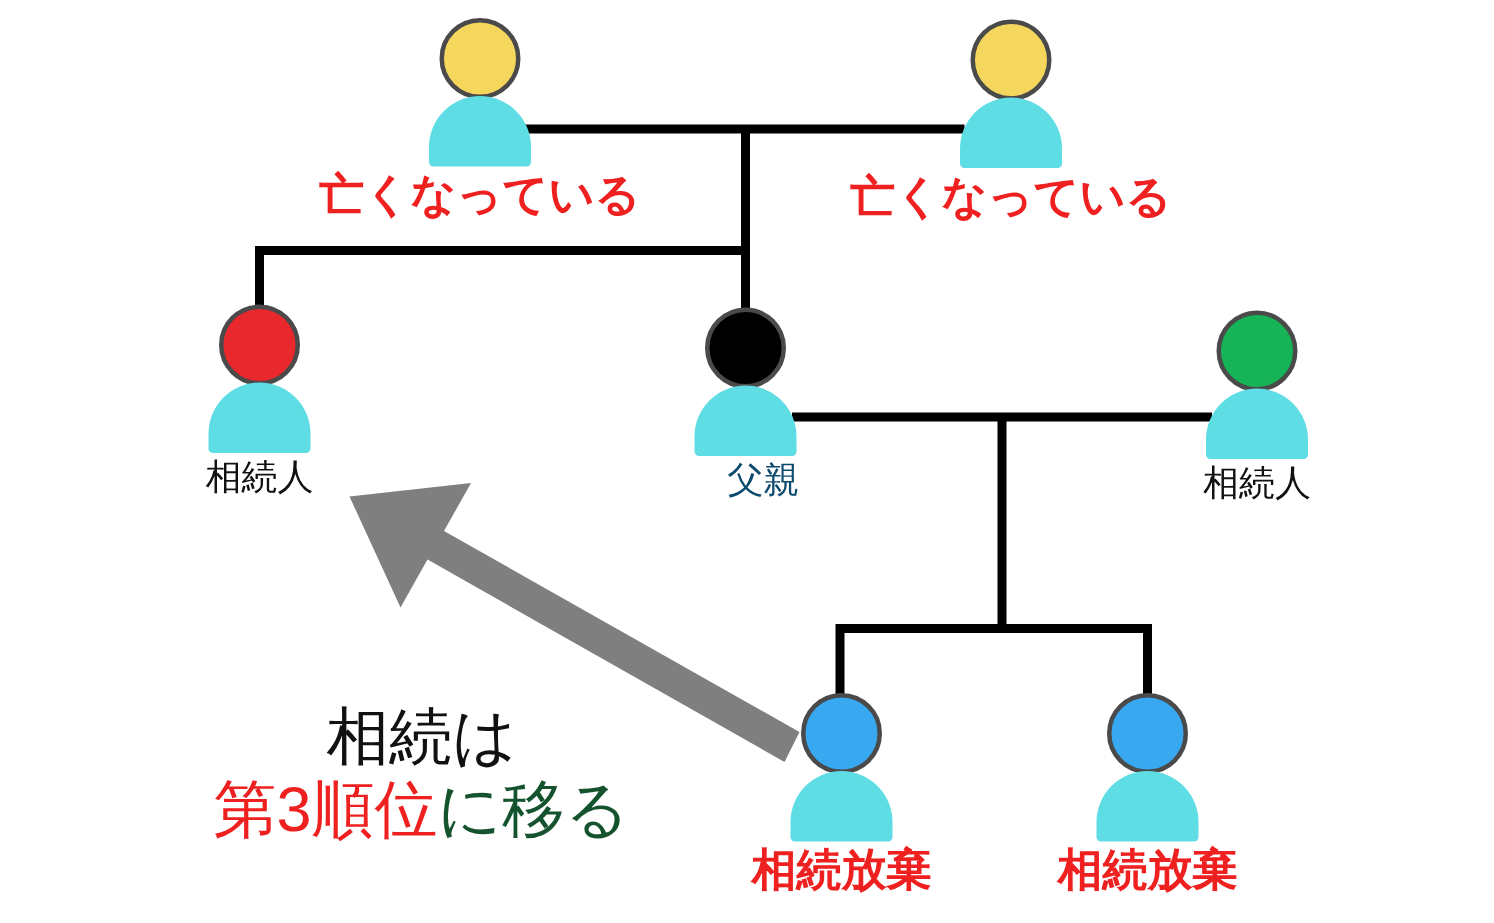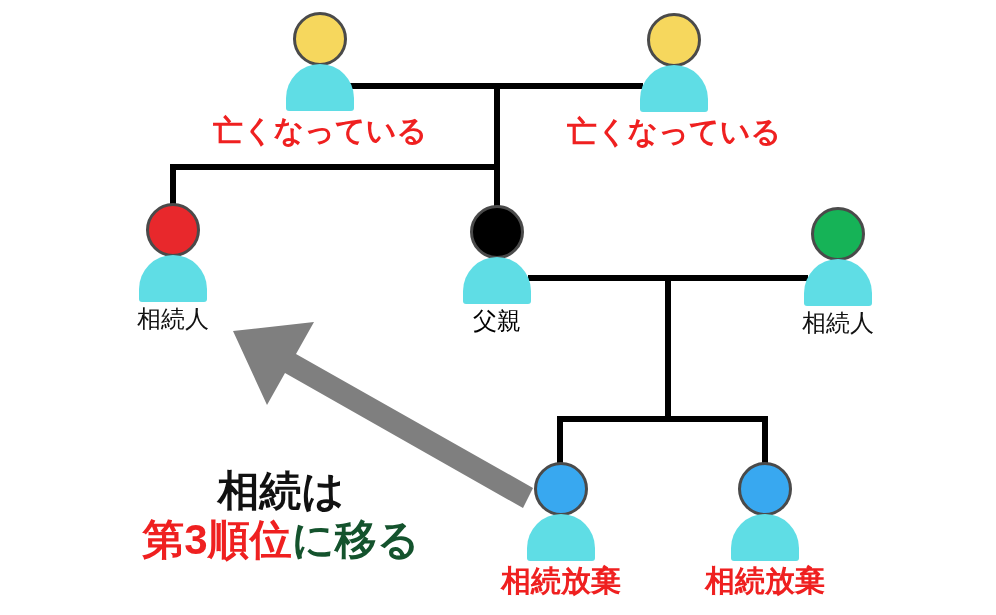--- a/index.html
+++ b/index.html
@@ -56,21 +56,21 @@
     font-size: 24px;
     font-weight: 500;
   }
   #caption {
     position: absolute;
     left: 113px;
     top: 466px;
     width: 336px;
     text-align: center;
     font-size: 42px;
-    font-weight: 700;
+    font-weight: 400;
     line-height: 1.17;
     z-index: 2;
     white-space: nowrap;
   }
 </style>
 </head>
 <body>
 
 <div id="stage">
 
@@ -110,21 +110,21 @@
 
   <div class="person" style="left:139px; top:203px">
     <div class="head" style="background-color: rgb(232, 40, 44);"></div>
     <div class="torso" style="background-color: rgb(95, 221, 229);"></div>
     <div class="plabel black-label" style="color: rgb(17, 17, 17);">相続人</div>
   </div>
 
   <div class="person" style="left:463px; top:205px">
     <div class="head" style="background-color: rgb(0, 0, 0);"></div>
     <div class="torso" style="background-color: rgb(95, 221, 229);"></div>
-    <div class="plabel black-label" style="color: #000000;">父親</div>
+    <div class="plabel black-label" style="color: #0c4a6e; margin-left: 12px;">父親</div>
   </div>
 
   <div class="person" style="left:804px; top:207px">
     <div class="head" style="background-color: rgb(22, 179, 87);"></div>
     <div class="torso" style="background-color: rgb(95, 221, 229);"></div>
     <div class="plabel black-label" style="color: rgb(17, 17, 17);">相続人</div>
   </div>
 
   <div class="person" style="left:527px; top:462px">
     <div class="head" style="background-color: rgb(56, 168, 240);"></div>

